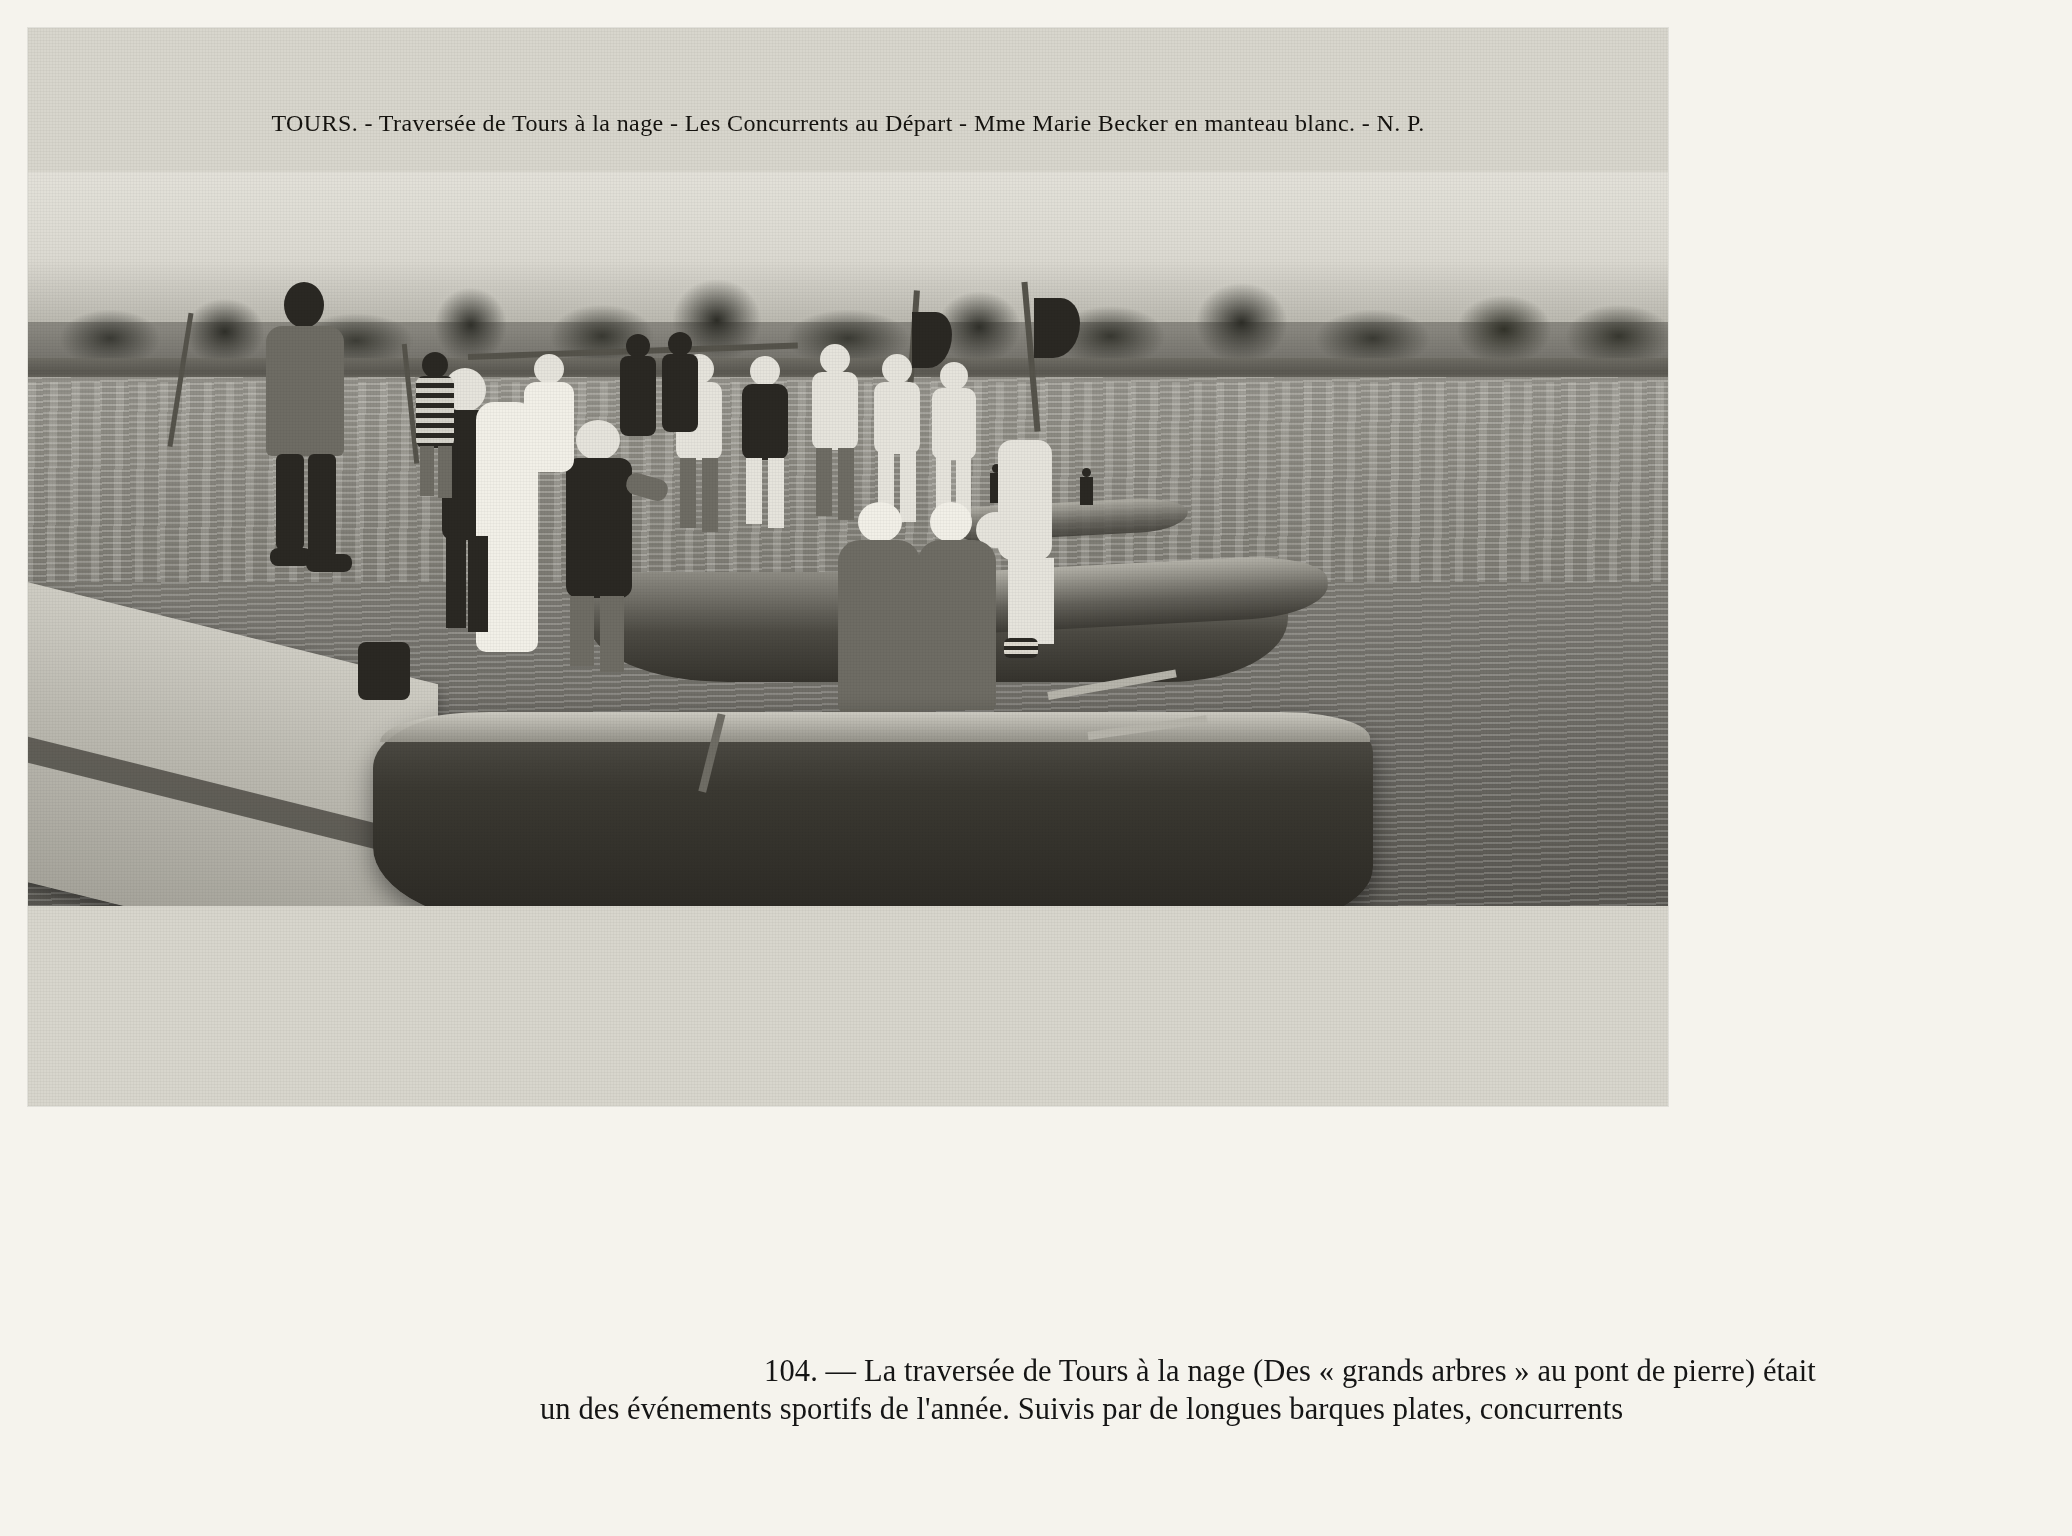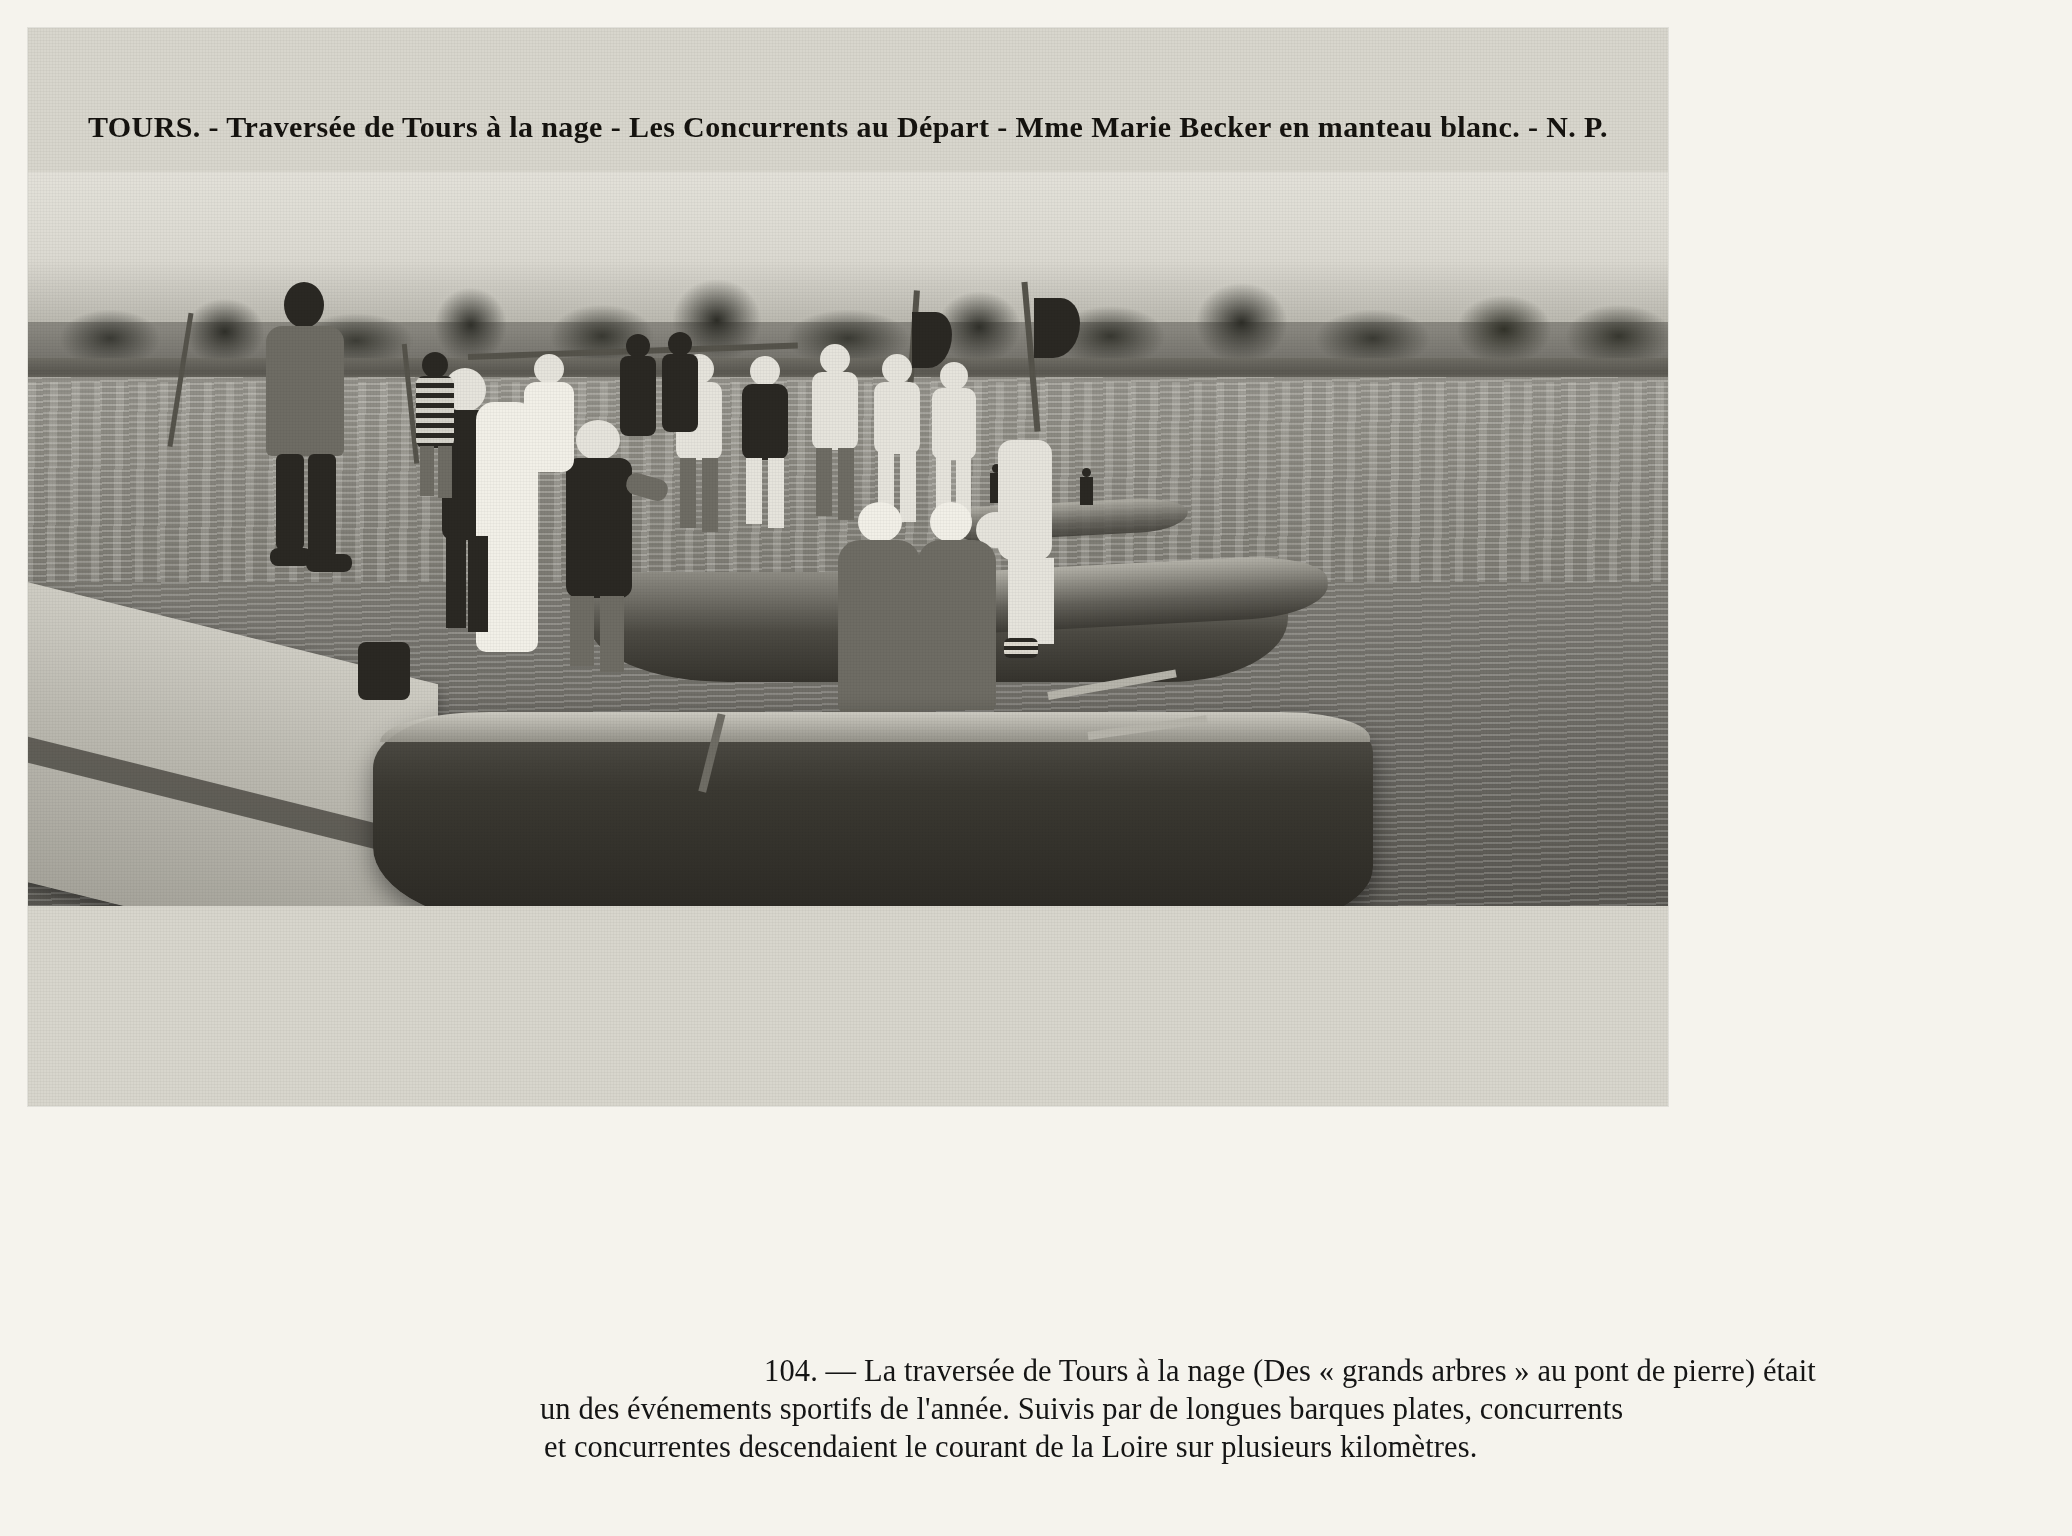--- a/index.html
+++ b/index.html
@@ -44,25 +44,24 @@
     mix-blend-mode: multiply;
     opacity: .55;
   }
 
   .card-caption {
     position: absolute;
     left: 0; right: 0;
     top: 82px;
     text-align: center;
     font-family: "Liberation Serif", serif;
-    font-size: 30px;
+    font-size: 24px;
     letter-spacing: .4px;
     color: #15130f;
     white-space: nowrap;
-    font-weight: bold;
   }
 
   
   .photo {
     position: absolute;
     left: 0;
     top: 144px;
     width: 1640px;
     height: 734px;
     overflow: hidden;
@@ -348,16 +347,15 @@
       <div class="pole" style="left:1060px; top:560px; width:120px; height:8px; transform:rotate(-8deg); background:#b6b4ab;"></div>
       <div class="fig" style="left:330px; top:470px; width:60px; height:60px;">
         <div class="body dark" style="left:0; top:0; width:52px; height:58px; border-radius:8px;"></div>
       </div>
     </div>
   </div>
 
   <div class="book-caption">
     <span class="line l1">104. — La traversée de Tours à la nage (Des « grands arbres » au pont de pierre) était</span>
     <span class="line l2">un des événements sportifs de l'année. Suivis par de longues barques plates, concurrents</span>
-    <span class="line l3">et concurrentes descendaient le courant de la Loire sur plusieurs kilomètres.</span>
   </div>
 
 </div>
 
 </body></html>

